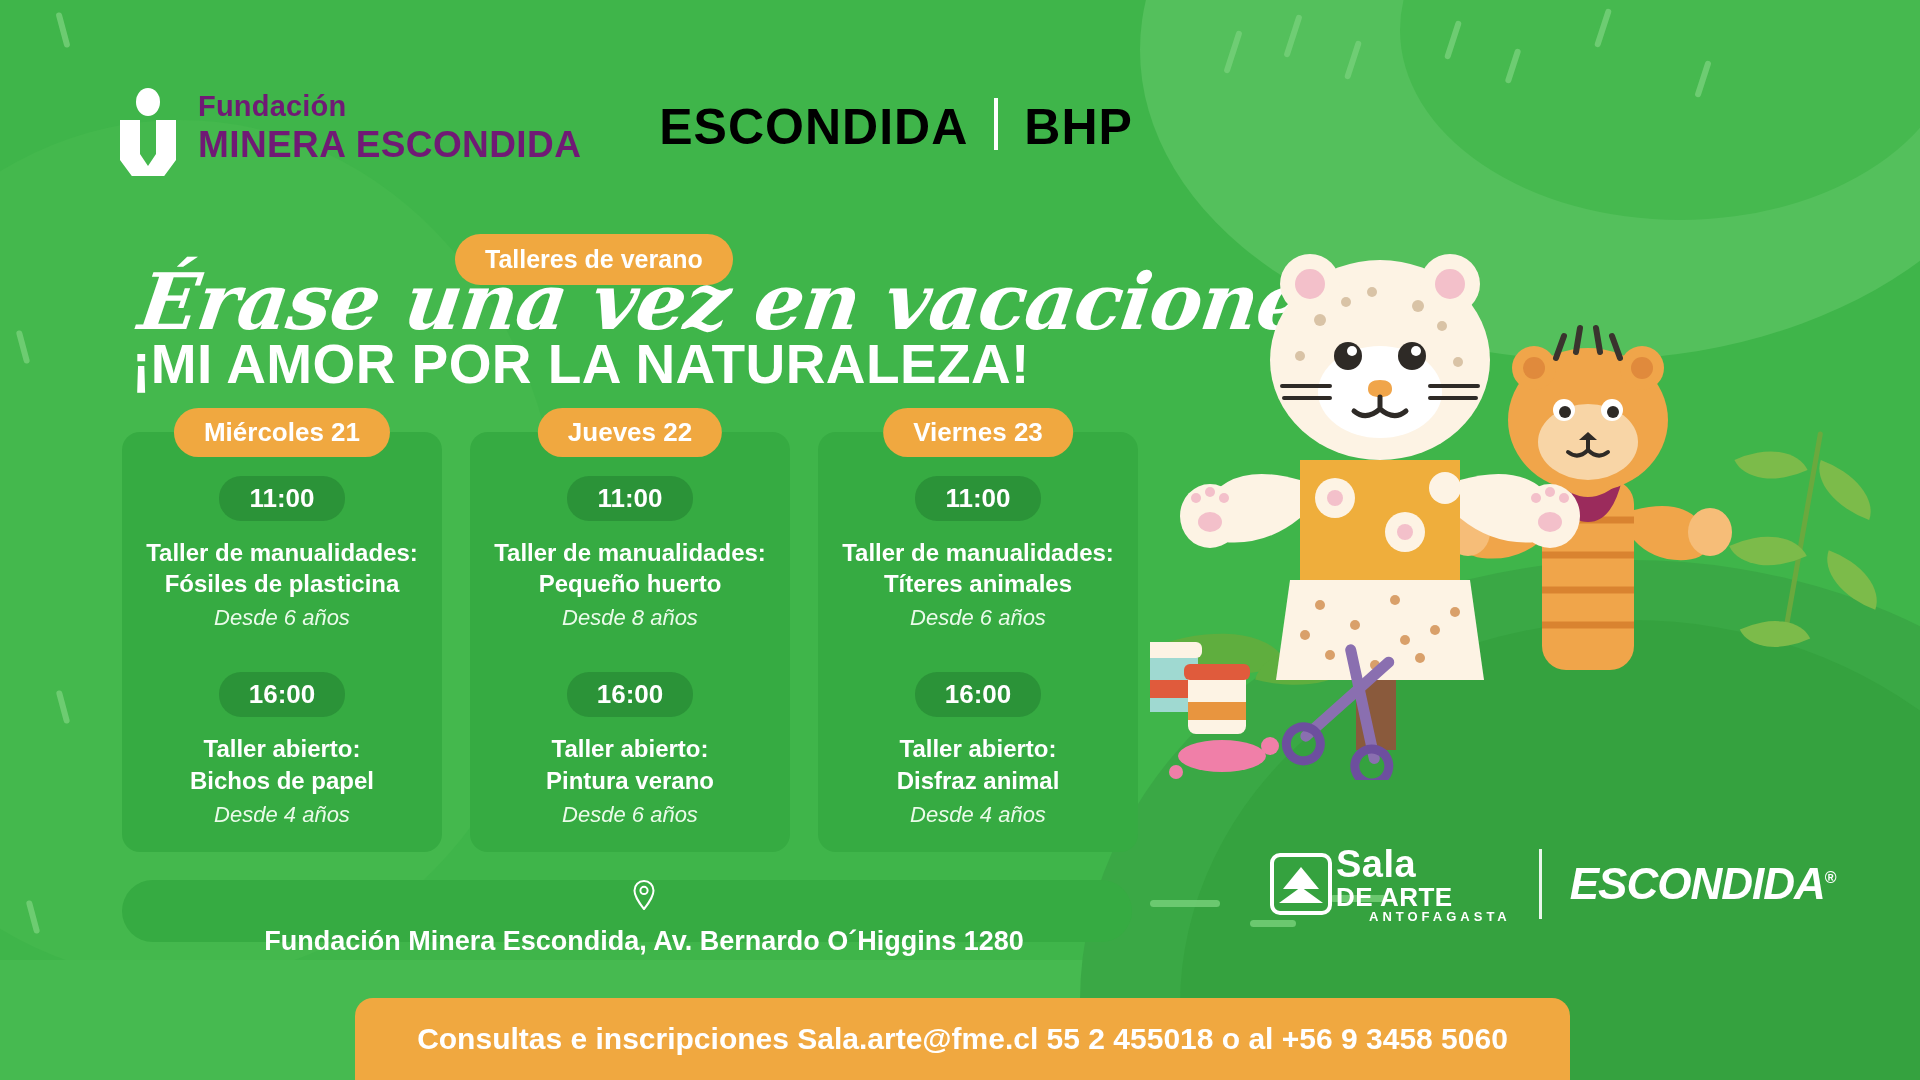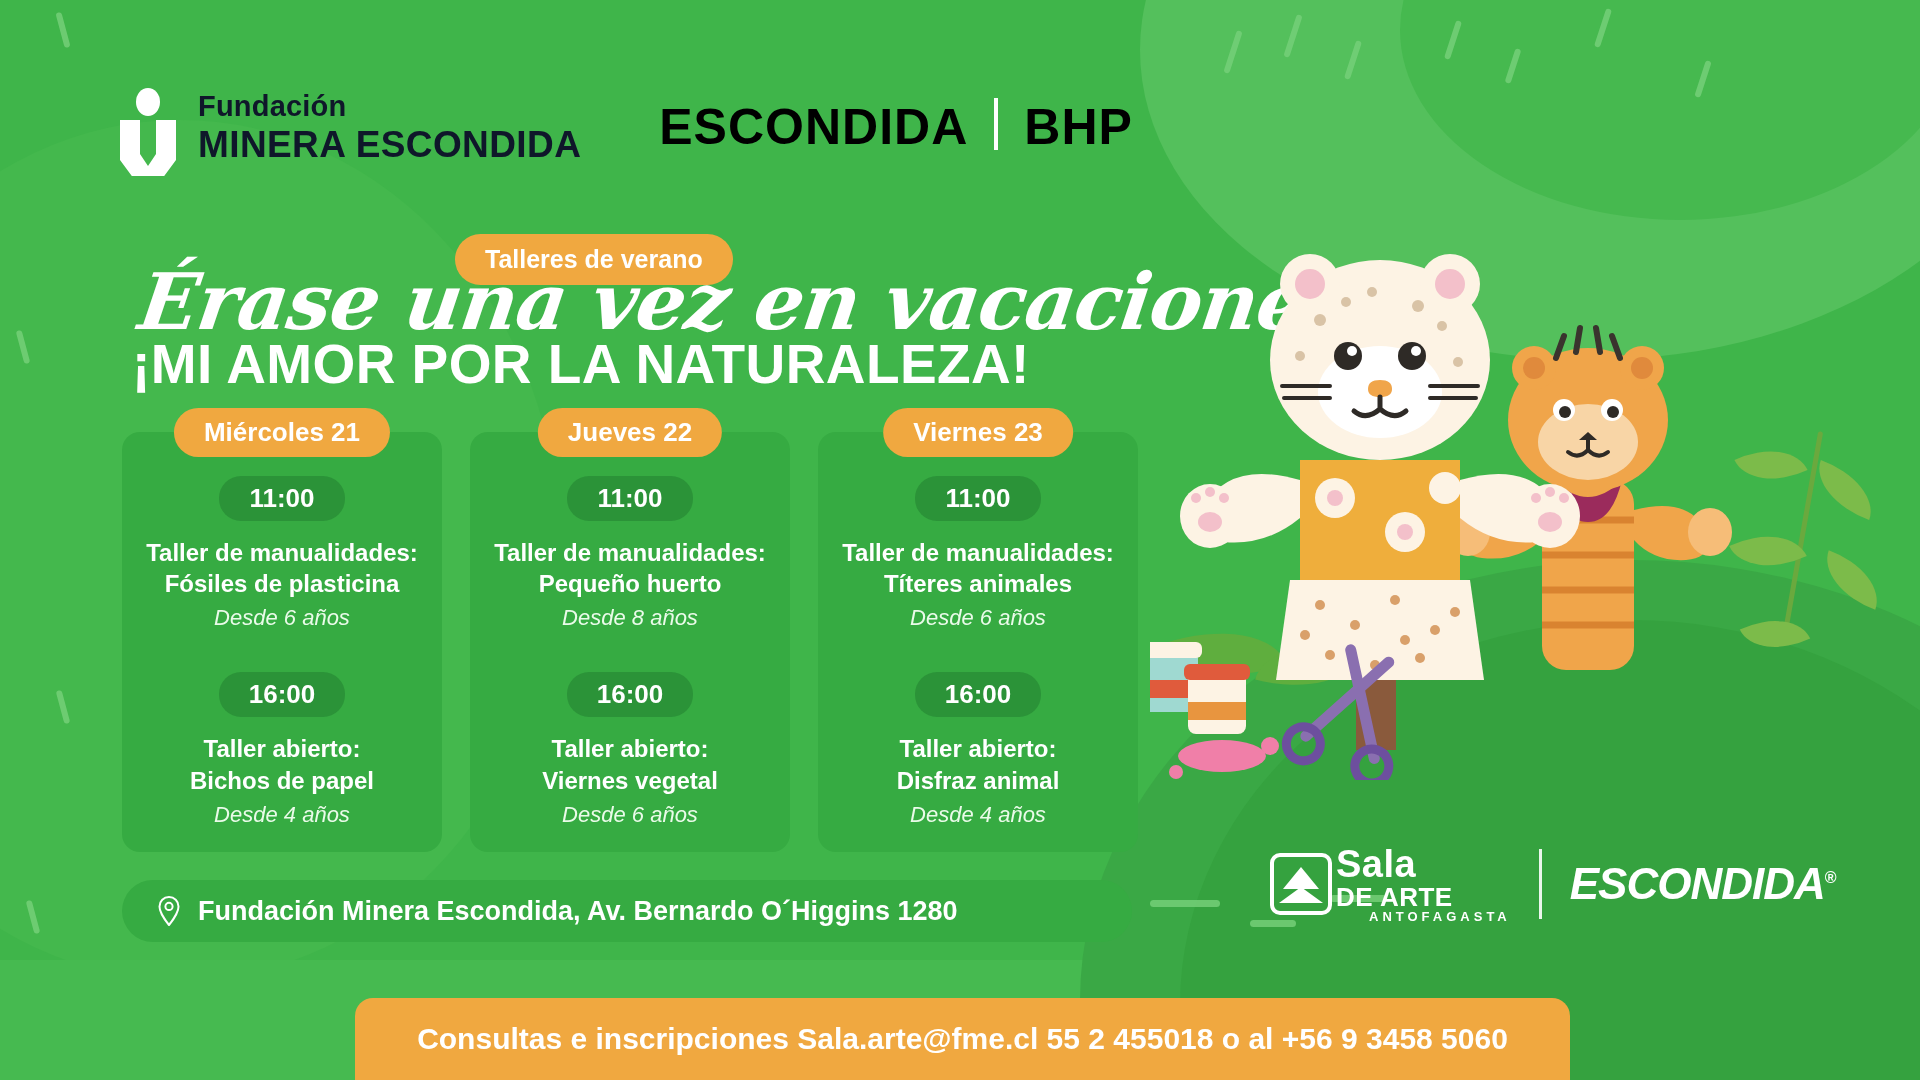--- a/index.html
+++ b/index.html
@@ -67,21 +67,21 @@
   .fme-mark { width:56px; height:78px; position:relative; }
   .fme-mark .dot {
     position:absolute; left:16px; top:0; width:24px; height:28px;
     background:#fff; border-radius:50%;
   }
   .fme-mark .shield {
     position:absolute; left:0; top:32px; width:56px; height:56px;
     background:#fff;
     clip-path:polygon(0 0, 20px 0, 20px 34px, 28px 46px, 36px 34px, 36px 0, 56px 0, 56px 40px, 28px 78px, 0 40px);
   }
-  .fme-text { color:#0f172a; line-height:1; }
+  .fme-text { color:#701a75; line-height:1; }
   .fme-text .t1 { font-size:29px; font-weight:700; letter-spacing:.2px; }
   .fme-text .t2 { font-size:37px; font-weight:800; letter-spacing:.4px; margin-top:5px; }
 
   .brand-right {
     display:flex; gap:26px;
     margin-left:78px; color:#000000;
   }
   .brand-right .esc { font-size:50px; font-weight:800; letter-spacing:1px; }
   .brand-right .divider { width:4px; height:52px; background:#fff; }
   .brand-right .bhp { font-size:50px; font-weight:800; letter-spacing:1px; }
@@ -143,20 +143,21 @@
     background-size:9px 9px; background-repeat:repeat-x;
   }
 
   
   .address-bar {
     position:absolute; left:122px; top:880px;
     width:1010px; height:62px;
     background:#36ab42; border-radius:31px;
     display:flex; align-items:center; gap:16px;
     padding-left:34px;
+    flex-direction:column;
   }
   .pin-icon { width:26px; height:30px; flex:none; }
   .address-text { color:#fff; font-size:27px; font-weight:700; white-space:nowrap; }
 
   
   .contact-bar {
     position:absolute; left:355px; bottom:0;
     width:1215px; height:82px;
     background:#f0a840;
     border-radius:18px 18px 0 0;
@@ -276,21 +277,21 @@
 
   <div class="card">
     <div class="day-badge">Jueves 22</div>
     <div class="time-pill">11:00</div>
     <div class="ws-title">Taller de manualidades:</div>
     <div class="ws-title">Pequeño huerto</div>
     <div class="ws-age">Desde 8 años</div>
     <div class="dots-sep"></div>
     <div class="time-pill">16:00</div>
     <div class="ws-title">Taller abierto:</div>
-    <div class="ws-title">Viernes vegetal</div>
+    <div class="ws-title">Pintura verano</div>
     <div class="ws-age">Desde 6 años</div>
   </div>
 
   <div class="card">
     <div class="day-badge">Viernes 23</div>
     <div class="time-pill">11:00</div>
     <div class="ws-title">Taller de manualidades:</div>
     <div class="ws-title">Títeres animales</div>
     <div class="ws-age">Desde 6 años</div>
     <div class="dots-sep"></div>

